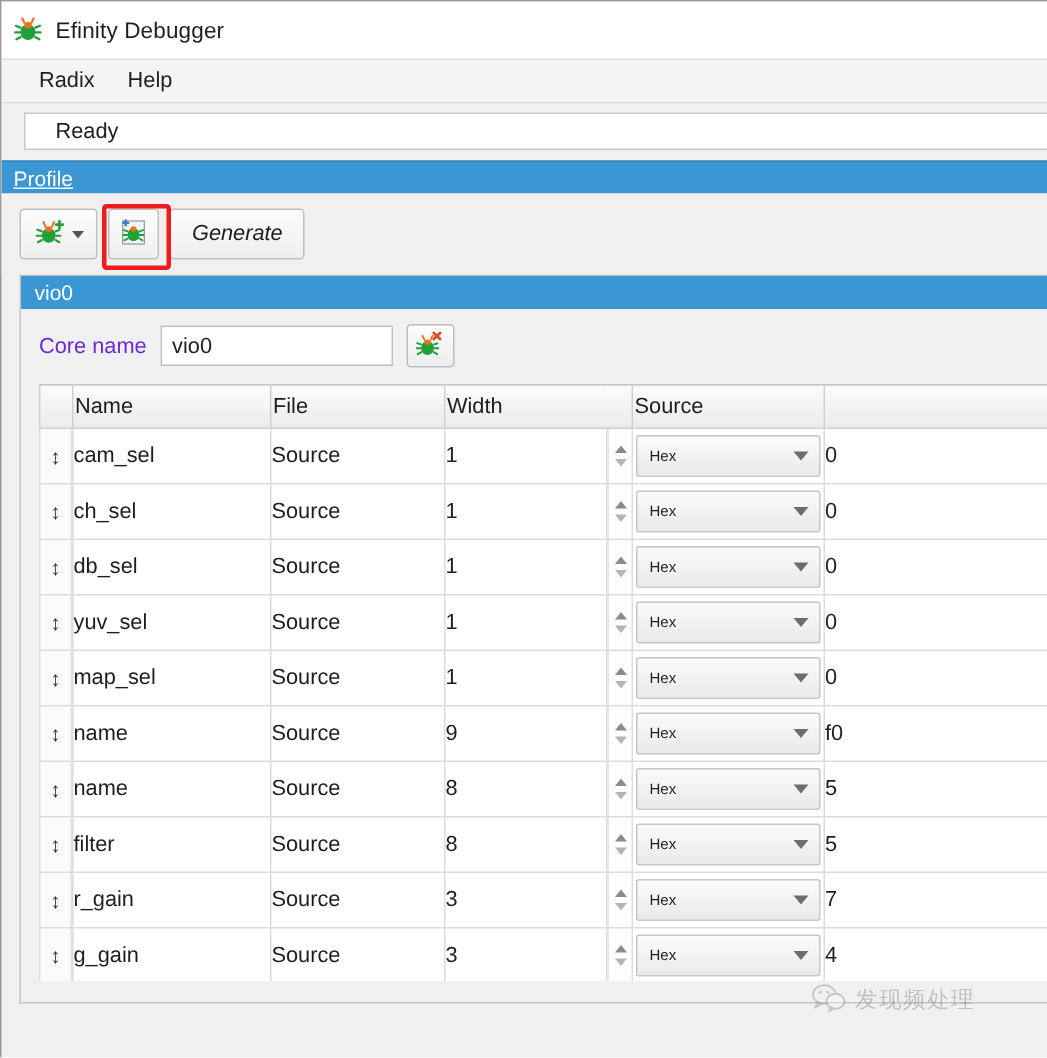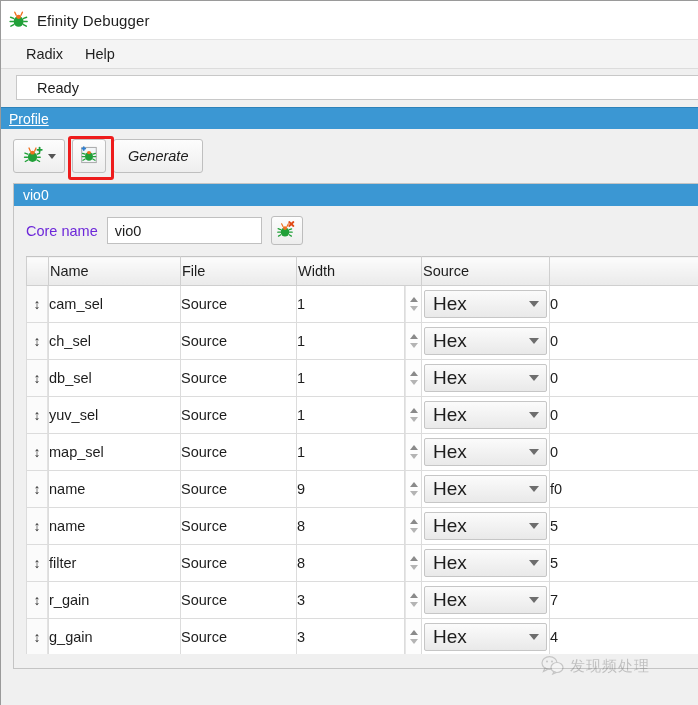--- a/index.html
+++ b/index.html
@@ -271,21 +271,21 @@
     margin: 0 2px;
     height: 28px;
     background: linear-gradient(#fbfbfb, #e9e9e9);
     border: 1px solid #c6c6c6;
     border-radius: 2px;
     display: flex;
     align-items: center;
     justify-content: space-between;
     padding: 0 7px 0 8px;
     box-sizing: border-box;
-    font-size: 19px;
+    font-size: 10px;
     color: #1d1d1d;
   }
   .combo .caret {
     width: 0; height: 0;
     border-left: 5px solid transparent;
     border-right: 5px solid transparent;
     border-top: 6px solid #6d6d6d;
   }
 
   

